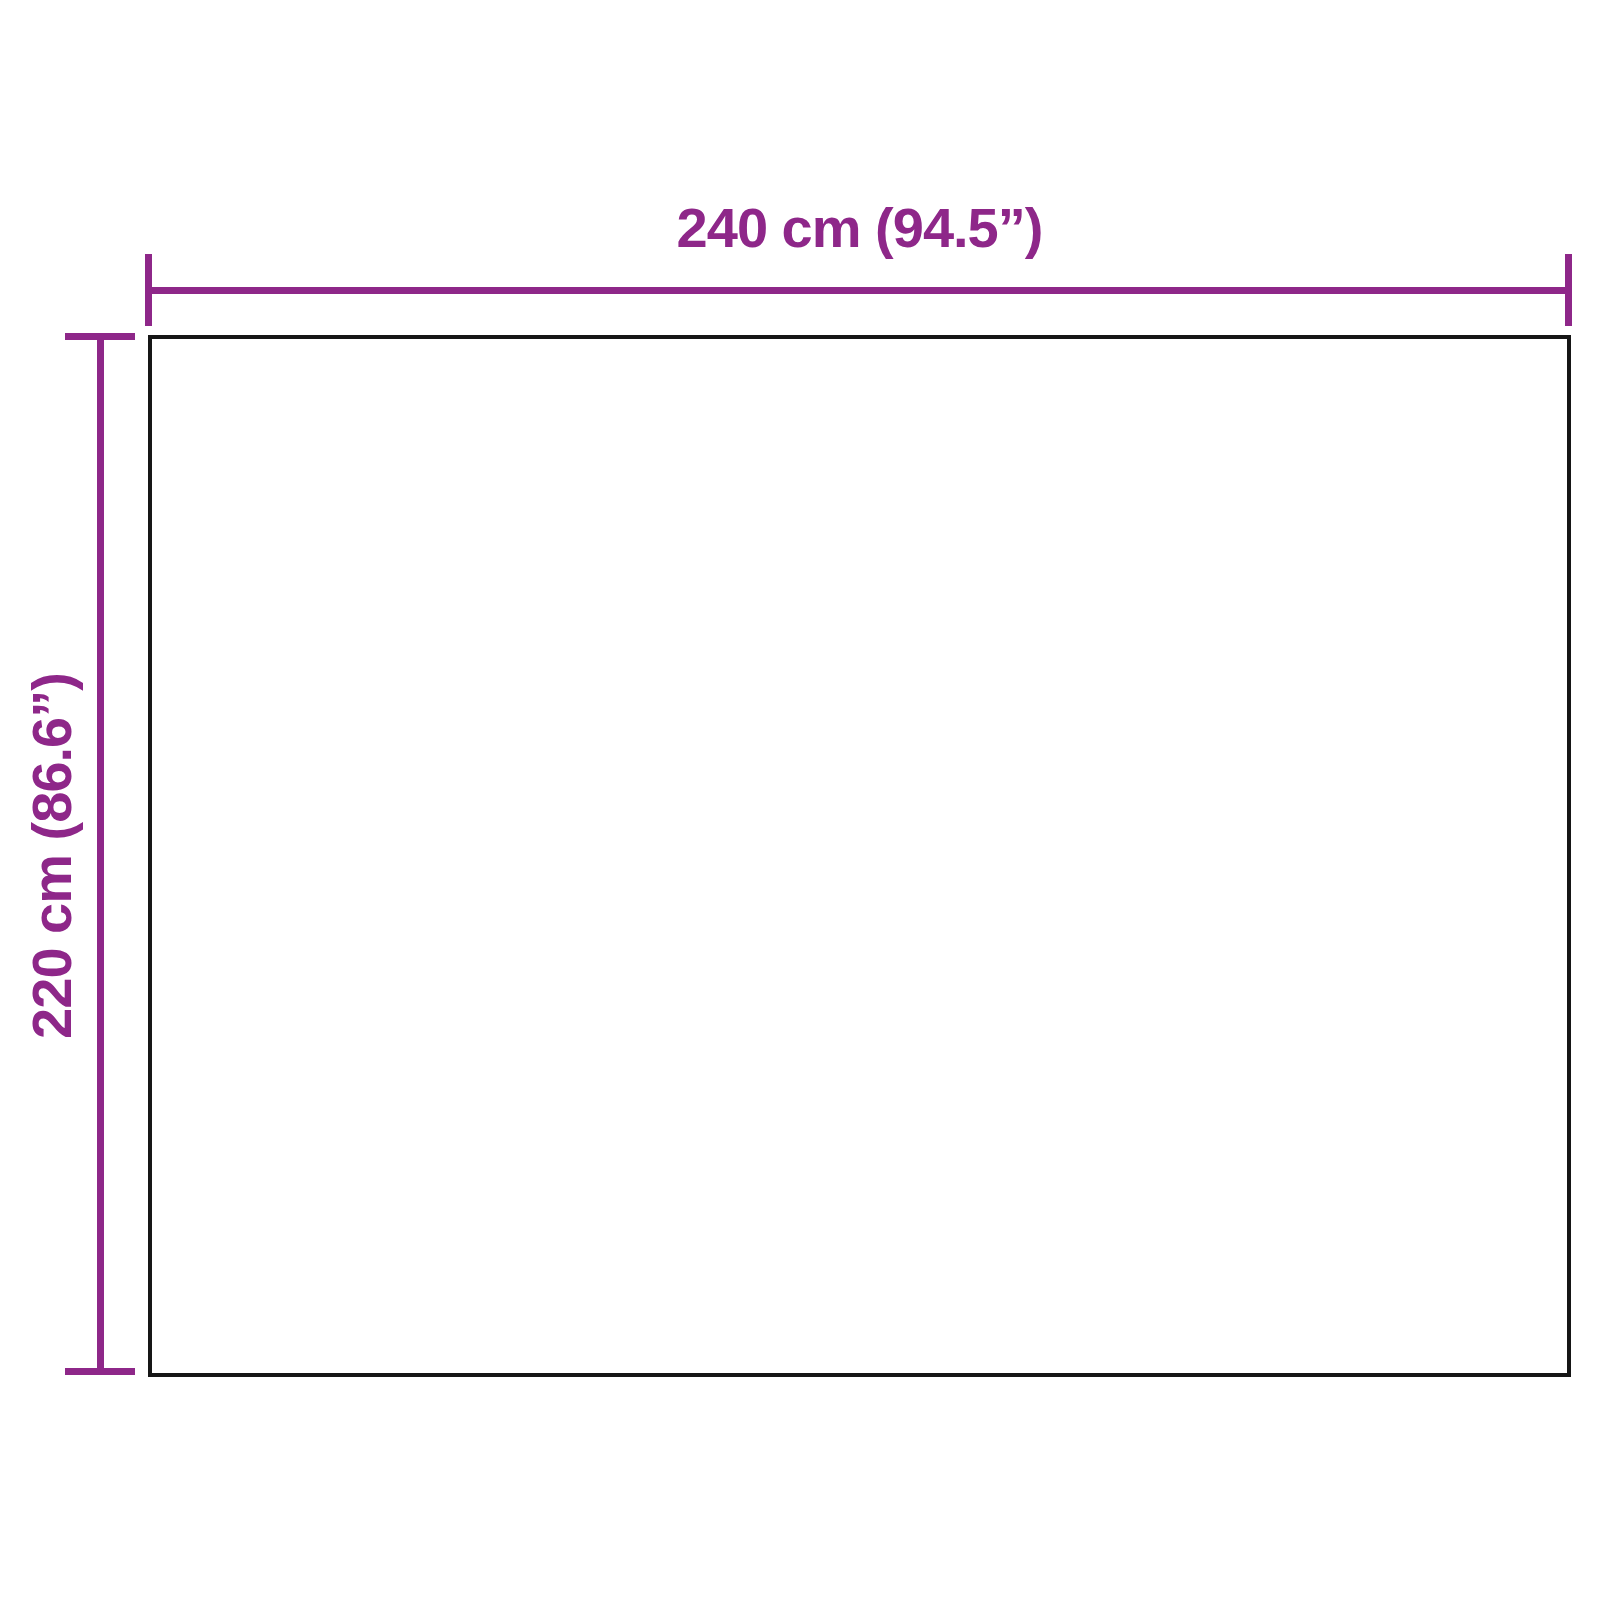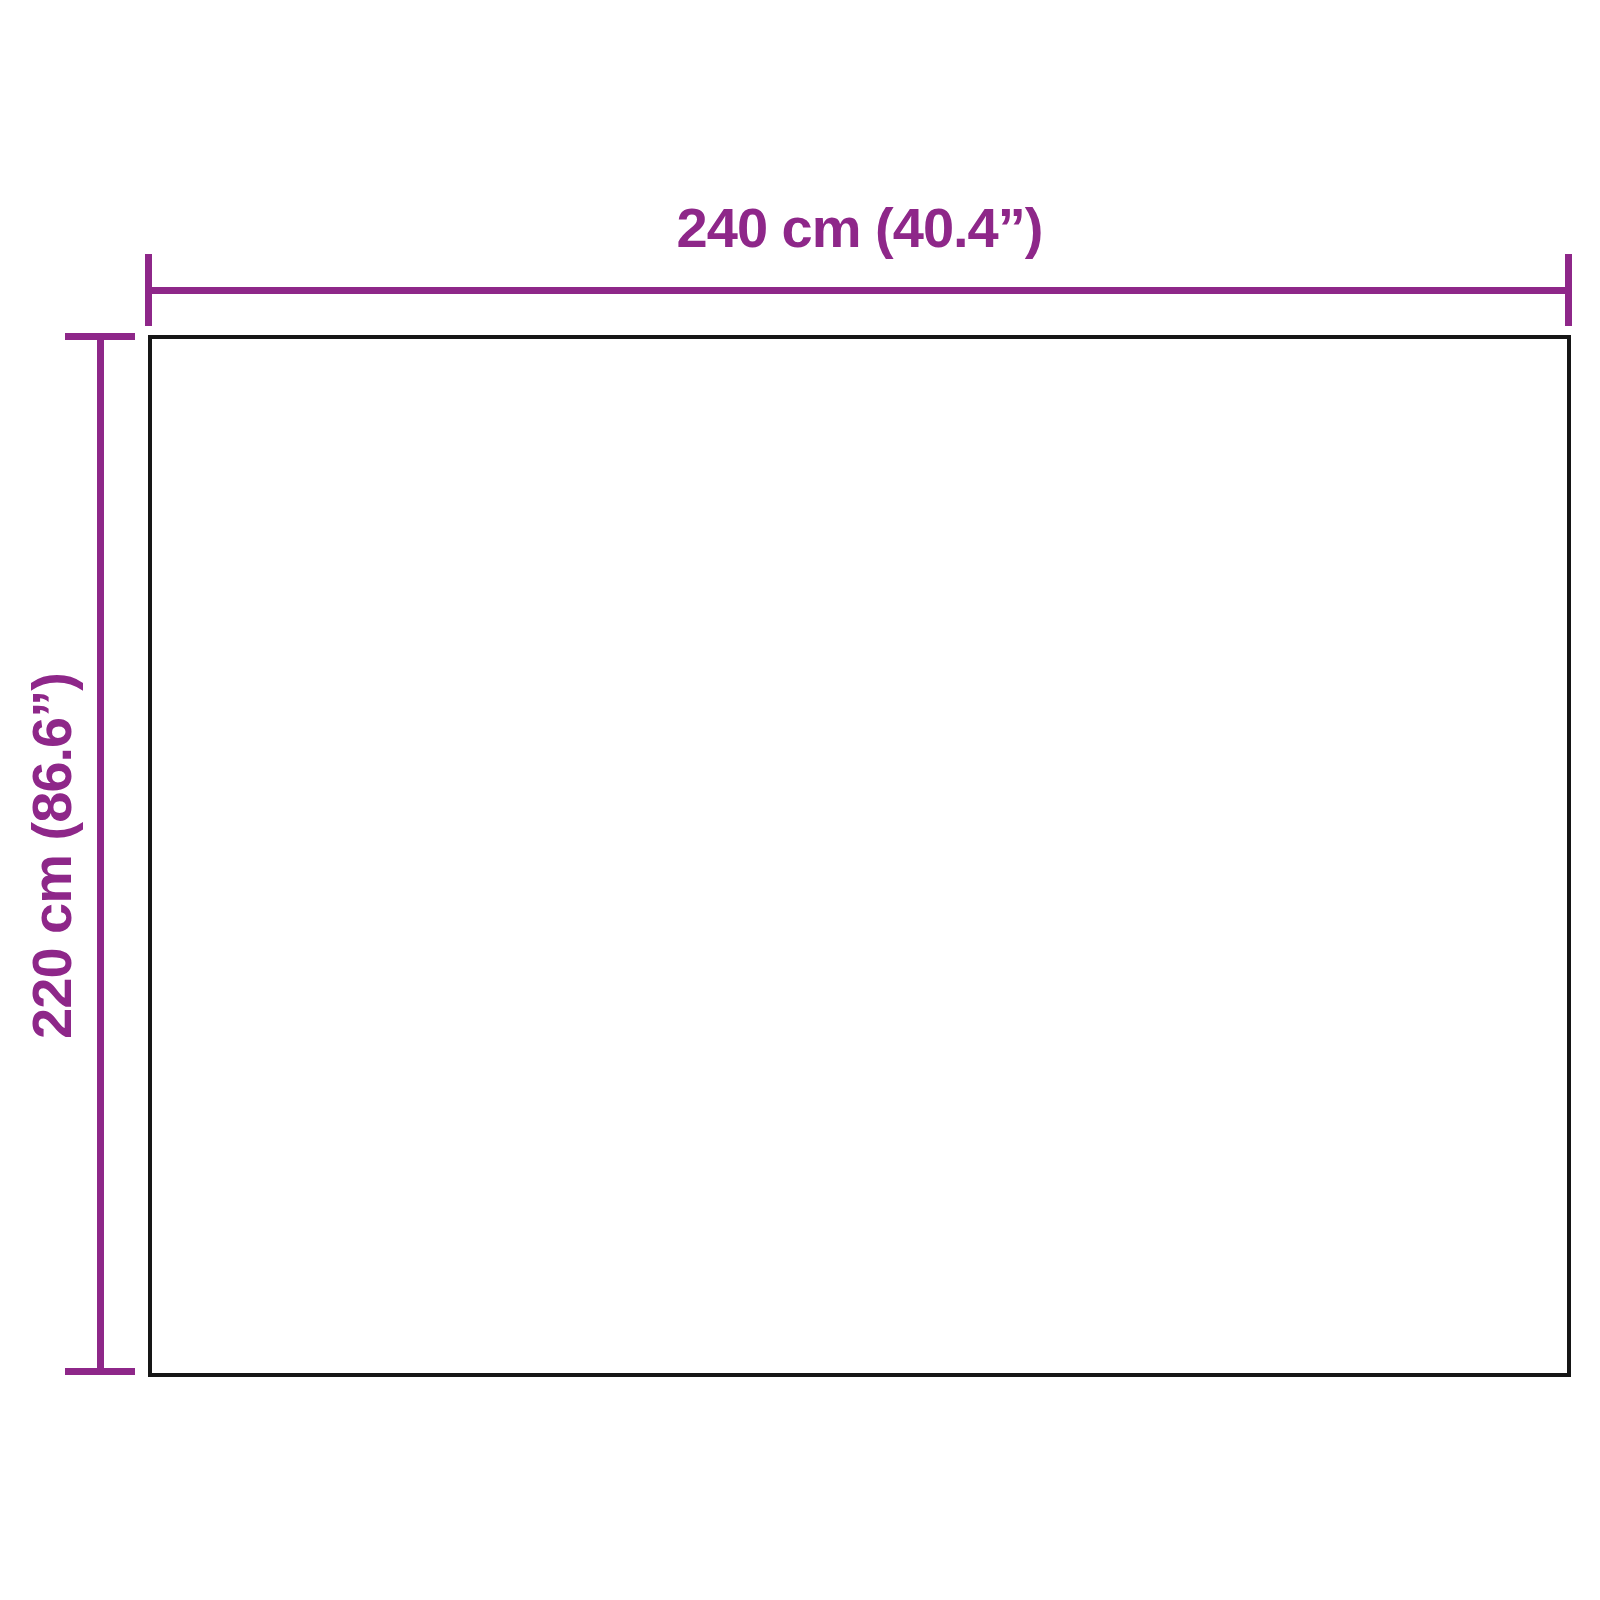--- a/index.html
+++ b/index.html
@@ -96,21 +96,21 @@
 <body>
 
 <div class="canvas">
 
   <div class="product-outline"></div>
 
   <div>
     <div class="dim-line-h"></div>
     <div class="tick-v start"></div>
     <div class="tick-v end"></div>
-    <div class="dim-label label-width">240 cm (40.4”)</div>
+    <div class="dim-label label-width">240 cm (94.5”)</div>
   </div>
 
   <div>
     <div class="dim-line-v"></div>
     <div class="tick-h start"></div>
     <div class="tick-h end"></div>
     <div class="dim-label label-height">220 cm (86.6”)</div>
   </div>
 
 </div>

